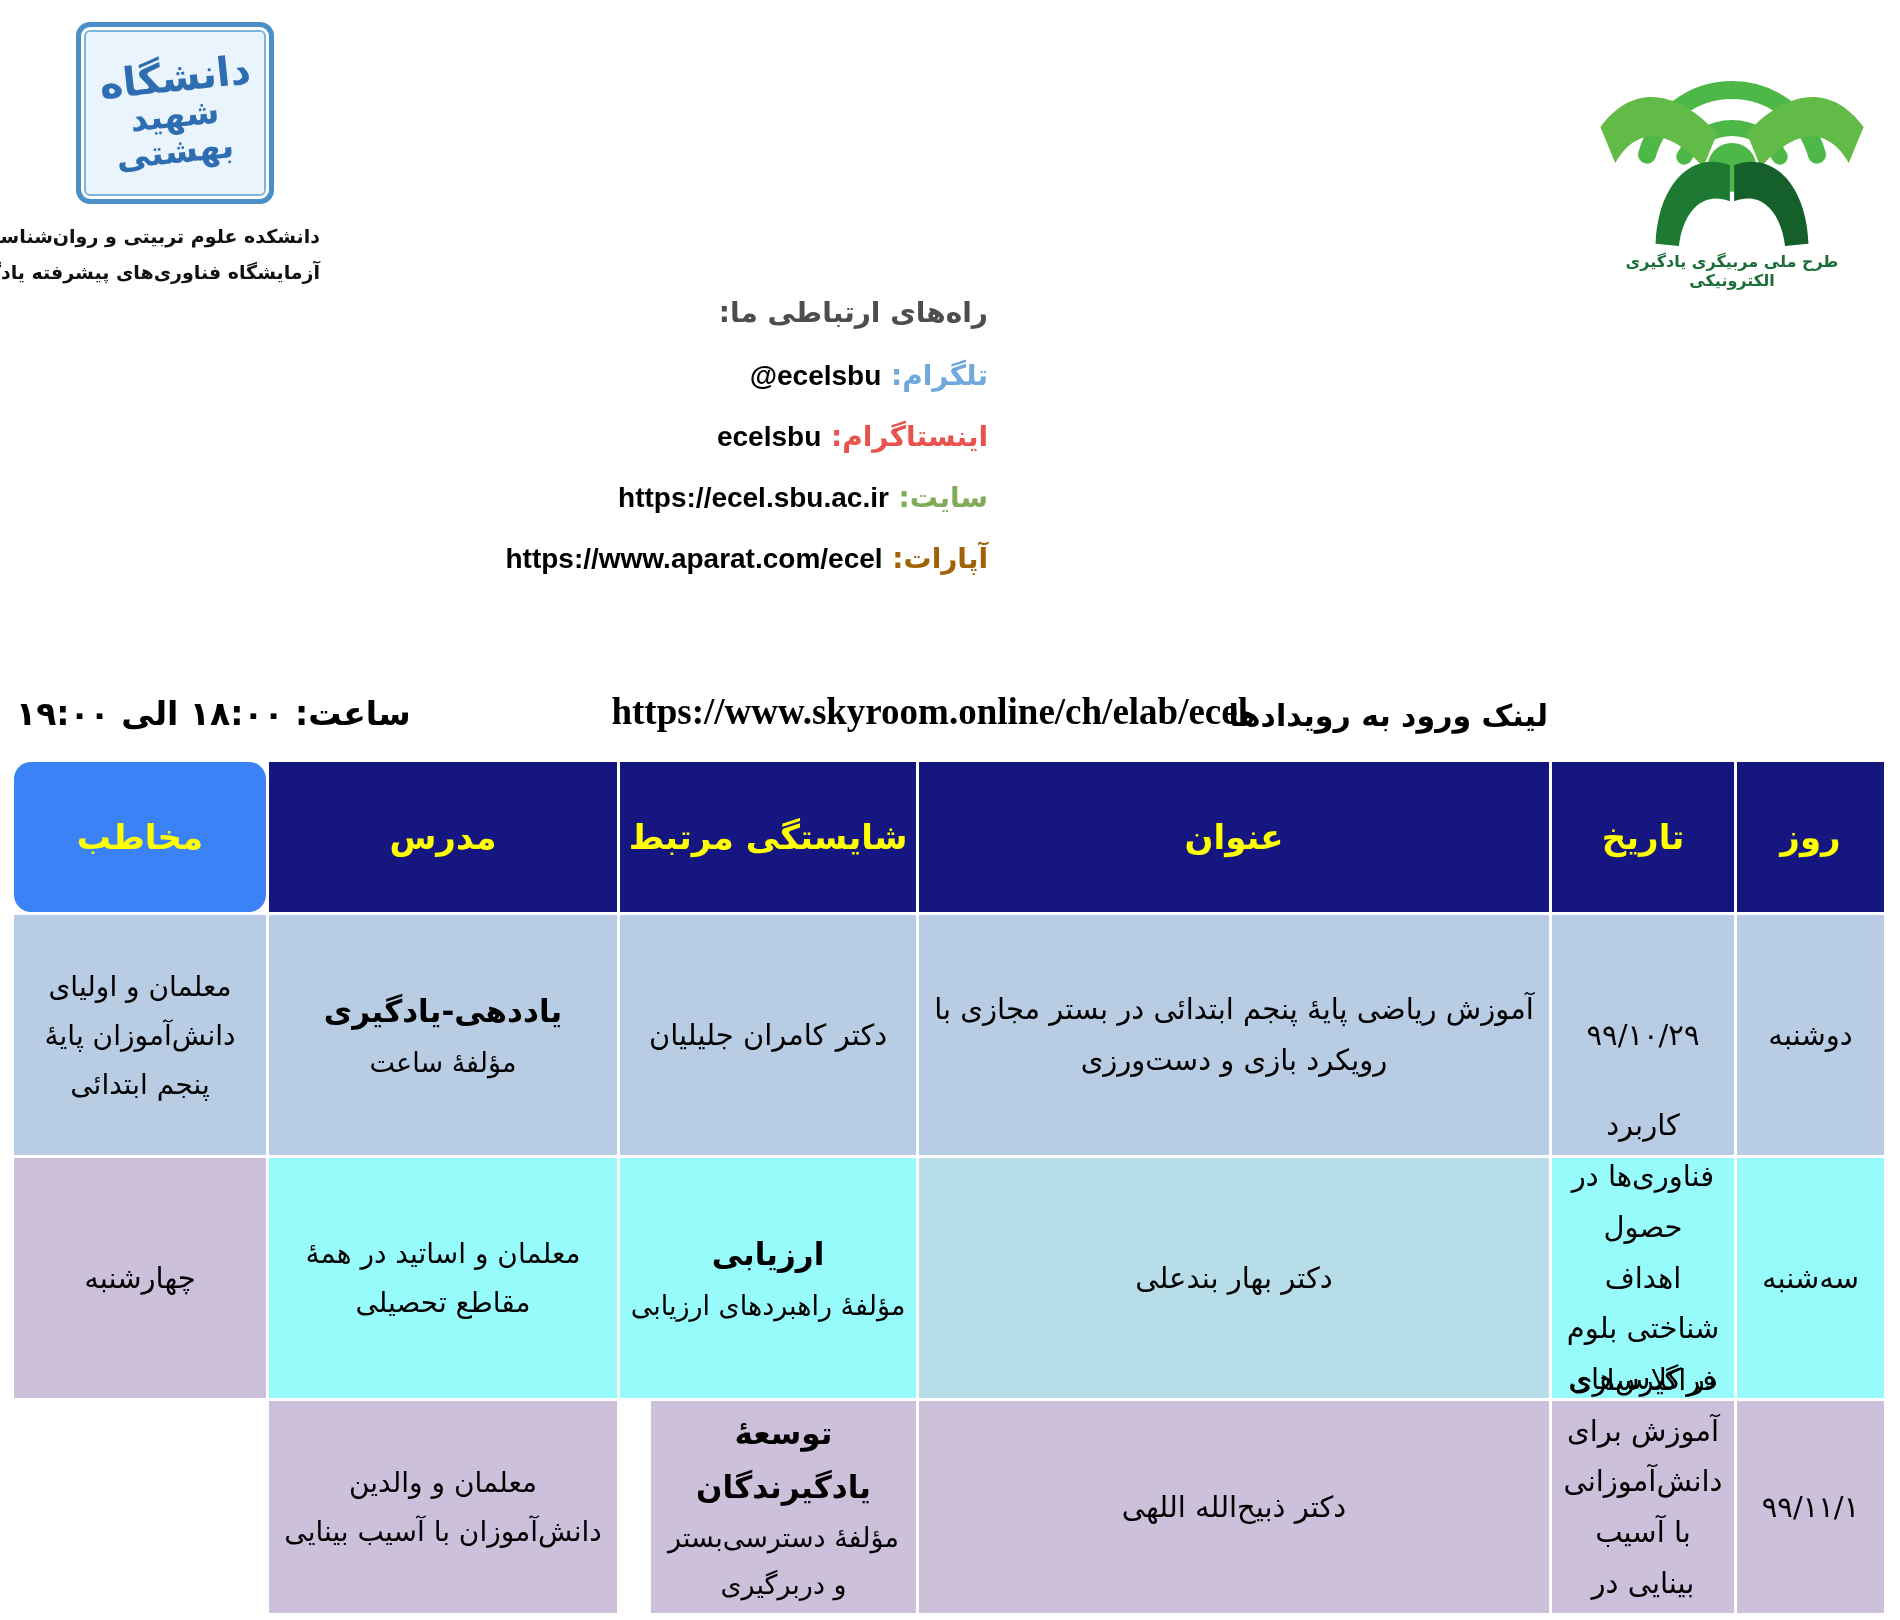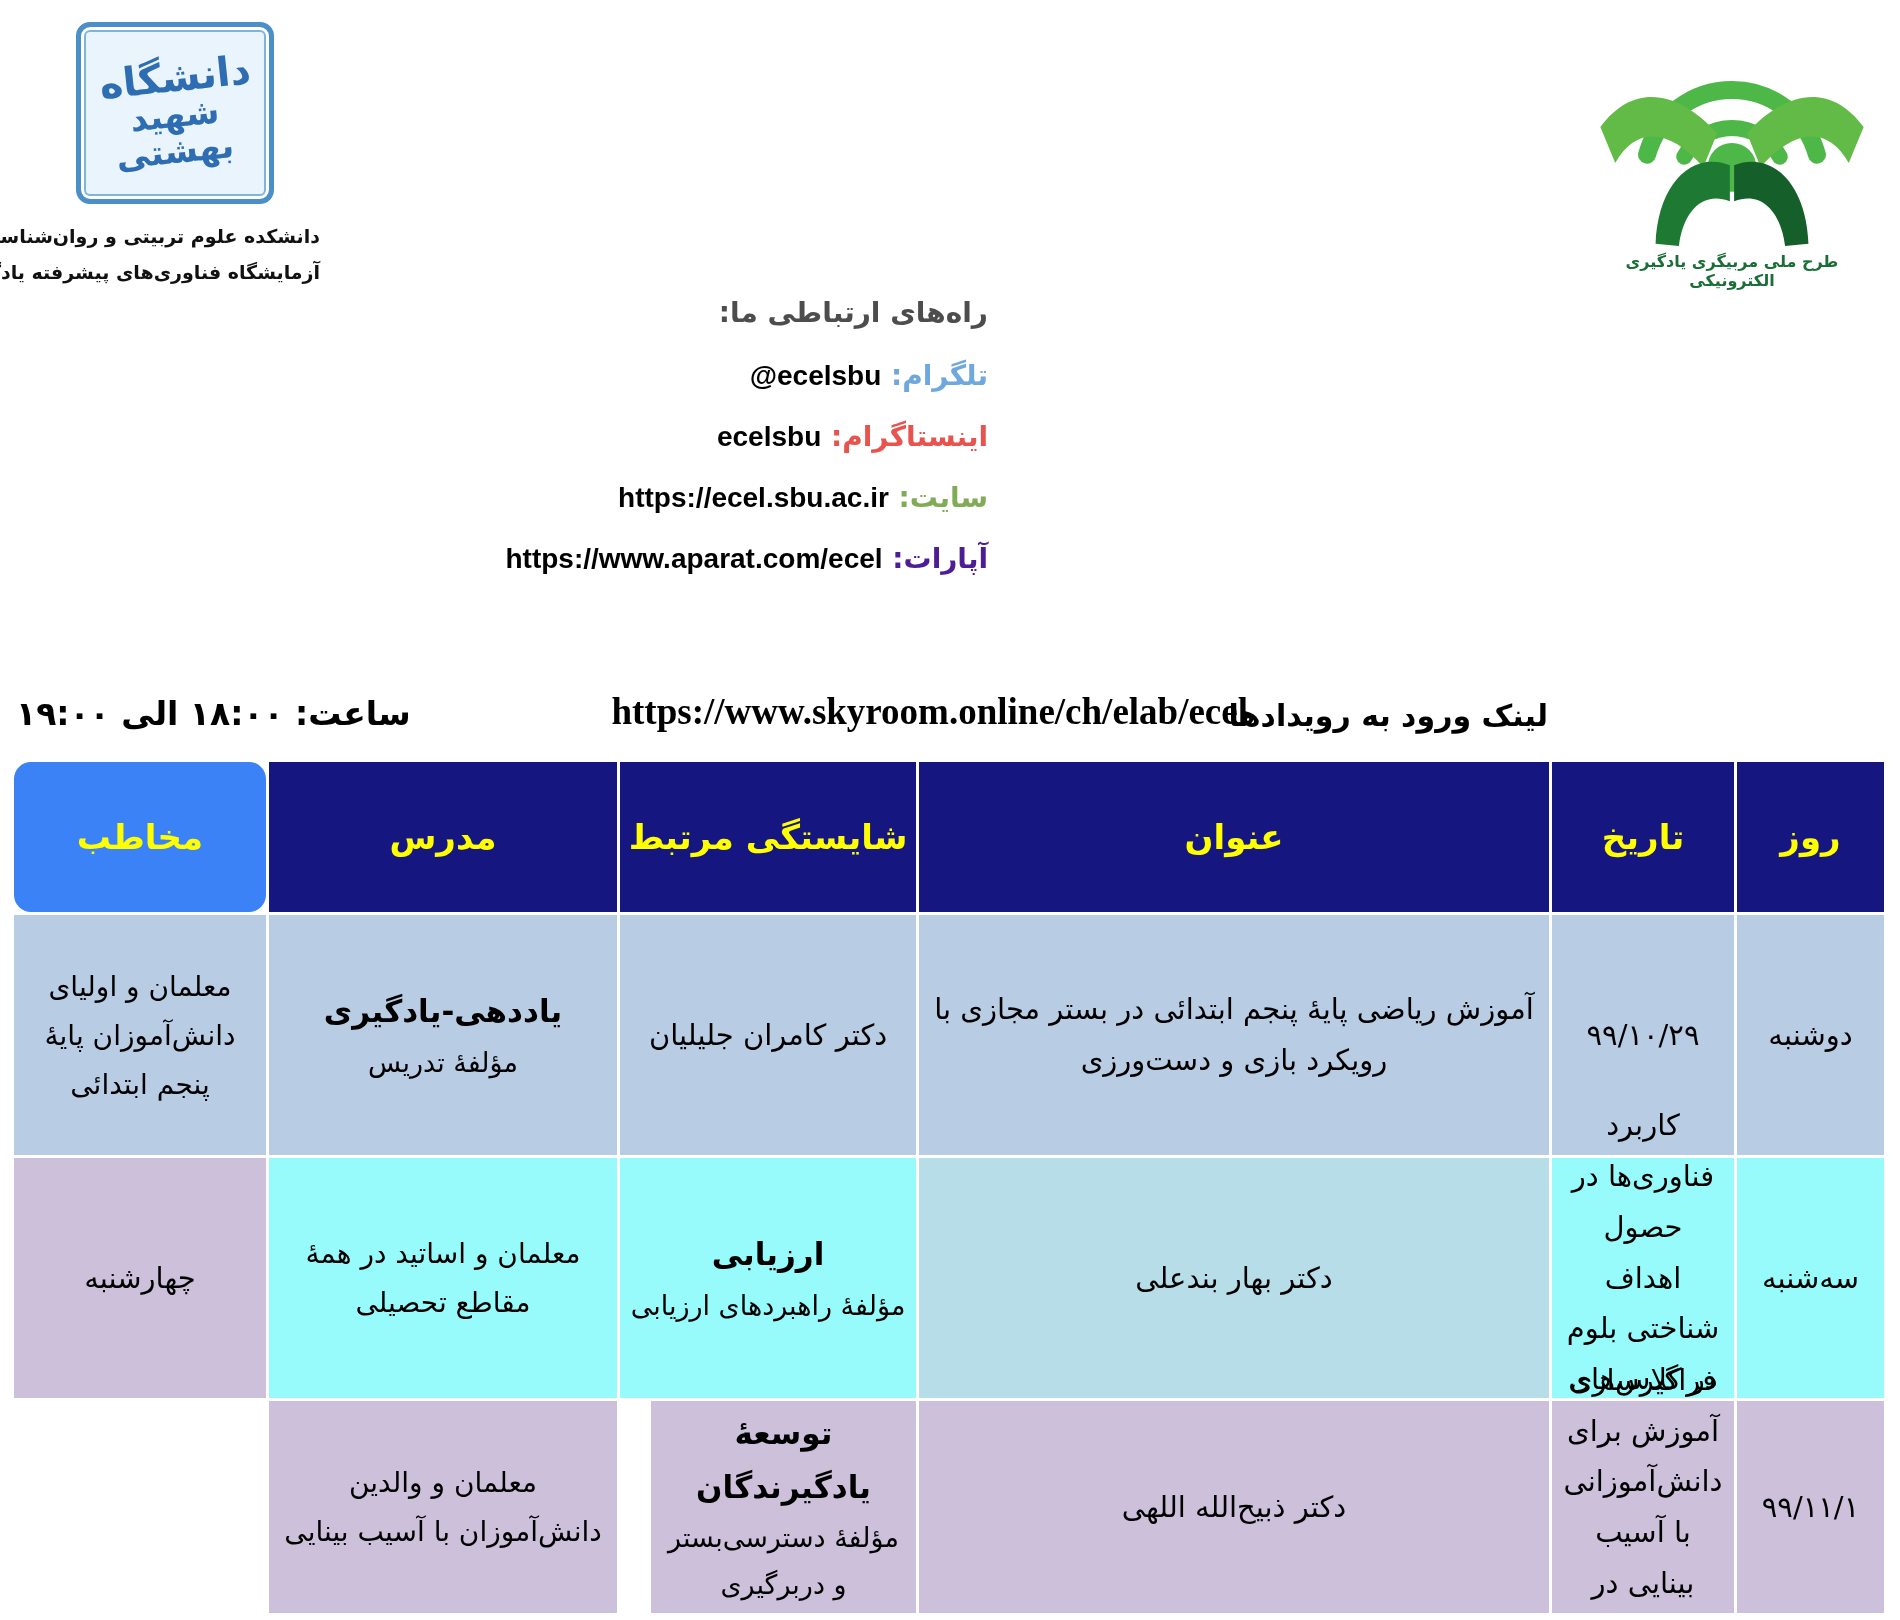--- a/index.html
+++ b/index.html
@@ -90,21 +90,21 @@
     </div>
     <div class="contact-line">
       <span style="color: rgb(232, 83, 78);">اینستاگرام:</span>
       <span class="val" dir="ltr">ecelsbu</span>
     </div>
     <div class="contact-line">
       <span style="color: rgb(130, 171, 87);">سایت:</span>
       <span class="val" dir="ltr">https://ecel.sbu.ac.ir</span>
     </div>
     <div class="contact-line">
-      <span style="color: #4c1d95;">آپارات:</span>
+      <span style="color: #a16207;">آپارات:</span>
       <span class="val" dir="ltr">https://www.aparat.com/ecel</span>
     </div>
   </div>
 
   <div class="linkbar">
     <span class="link-label">لینک ورود به رویدادها</span>
     <span class="link-url">https://www.skyroom.online/ch/elab/ecel</span>
     <span class="time-label">ساعت: ۱۸:۰۰ الی ۱۹:۰۰</span>
   </div>
 
@@ -116,21 +116,21 @@
     <div class="hcell" style="background: rgb(22, 22, 128); color: rgb(255, 255, 0);">شایستگی مرتبط</div>
     <div class="hcell" style="background: rgb(22, 22, 128); color: rgb(255, 255, 0);">مدرس</div>
     <div class="hcell" style="background: #3b82f6; color: rgb(255, 255, 0); border-radius: 17px;">مخاطب</div>
 
     <div class="cell" style="background: rgb(184, 204, 228);">دوشنبه</div>
     <div class="cell" style="background: rgb(184, 204, 228);">۹۹/۱۰/۲۹</div>
     <div class="cell" style="background: rgb(184, 204, 228);">آموزش ریاضی پایهٔ پنجم ابتدائی در بستر مجازی با رویکرد بازی و دست‌ورزی</div>
     <div class="cell" style="background: rgb(184, 204, 228);">دکتر کامران جلیلیان</div>
     <div class="cell" style="background: rgb(184, 204, 228);">
       <div class="comp-main">یاددهی-یادگیری</div>
-      <div class="comp-sub">مؤلفهٔ تدریس</div>
+      <div class="comp-sub">مؤلفهٔ ساعت</div>
     </div>
     <div class="cell small" style="background: rgb(184, 204, 228);">معلمان و اولیای دانش‌آموزان پایهٔ پنجم ابتدائی</div>
 
     <div class="cell" style="background: rgb(151, 251, 251); text-align: right;">سه‌شنبه</div>
     <div class="cell" style="background: rgb(151, 251, 251);">کاربرد فناوری‌ها در حصول اهداف شناختی بلوم در کلاس‌های مجازی</div>
     <div class="cell" style="background: rgb(183, 222, 232);">دکتر بهار بندعلی</div>
     <div class="cell" style="background: rgb(151, 251, 251);">
       <div class="comp-main">ارزیابی</div>
       <div class="comp-sub">مؤلفهٔ راهبردهای ارزیابی</div>
     </div>

